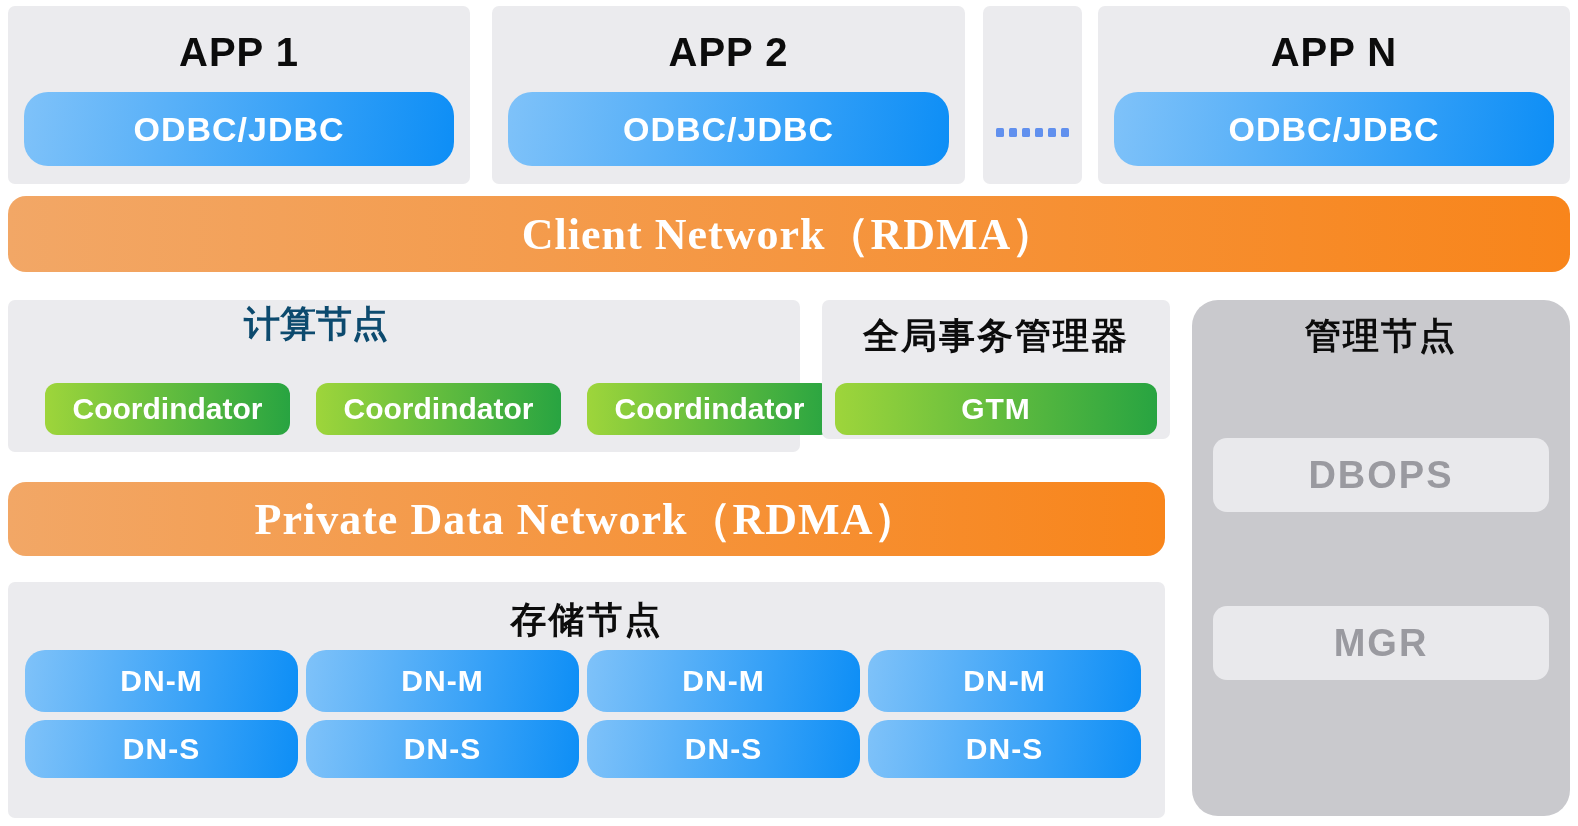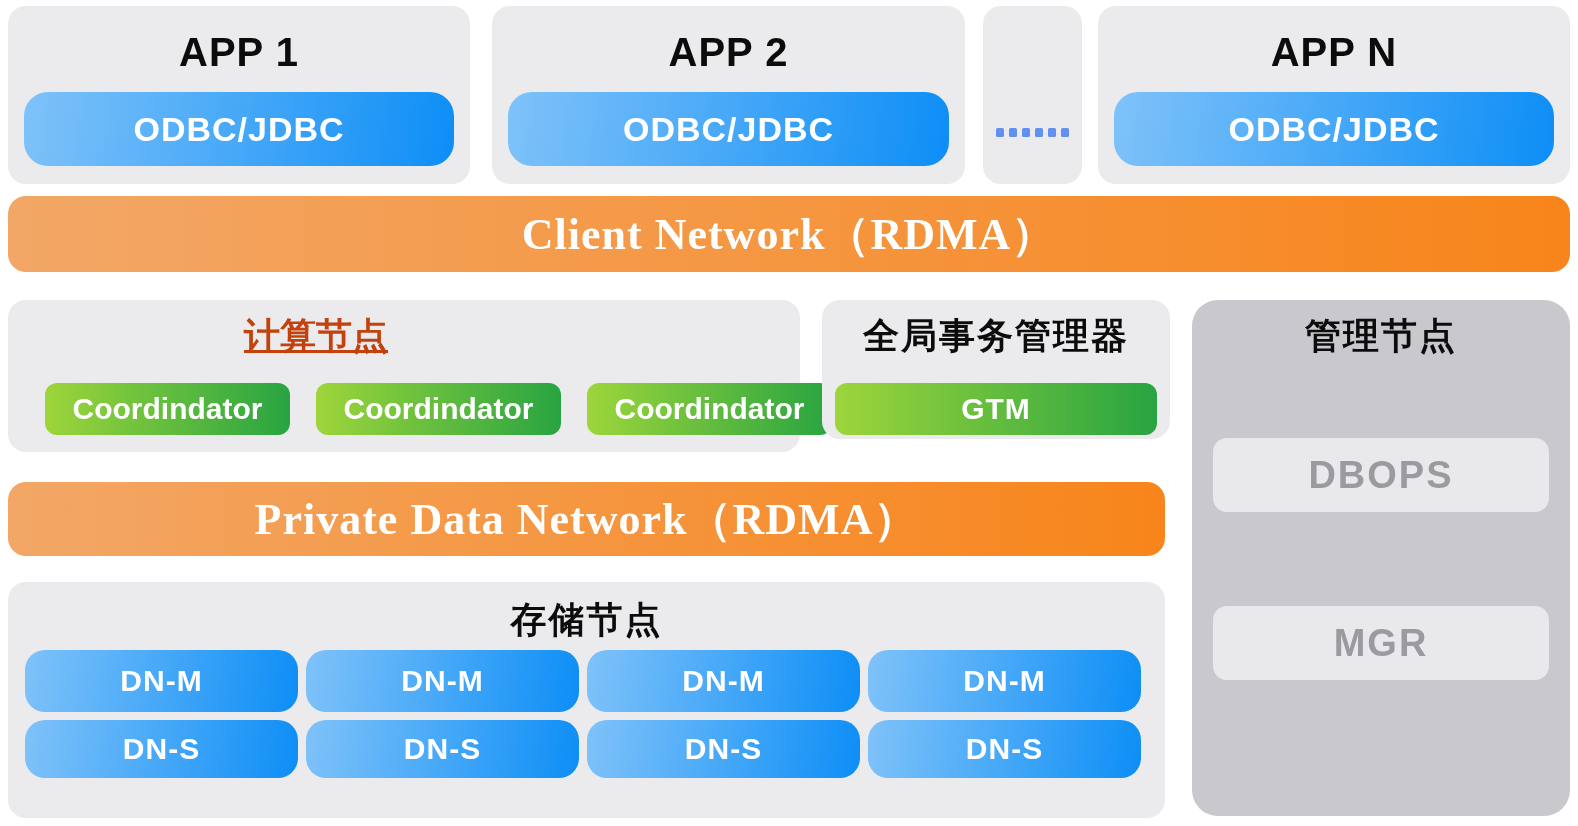--- a/index.html
+++ b/index.html
@@ -1,39 +1,39 @@
 <!DOCTYPE html>
 <html><head>
 <meta charset="utf-8">
 <style>
   html,body{margin:0;padding:0;background:#ffffff;}
   .stage{
     position:relative;width:1578px;height:826px;background:#ffffff;
     font-family:"Liberation Sans",sans-serif;font-weight:bold;overflow:hidden;
   }
-  .panel{position:absolute;background:#ebebee;border-radius:18px;}
+  .panel{position:absolute;background:#ebebee;border-radius:7px;}
   .panel-dark{position:absolute;background:#c9c9cd;border-radius:26px;}
   .cn-title{position:absolute;top:14px;left:0;right:0;text-align:center;
     font-size:36px;color:#0c0c0c;letter-spacing:2px;}
   .pill{display:flex;align-items:center;justify-content:center;color:#ffffff;}
   .blue{background:linear-gradient(98deg,#7fc2f9 0%,#0d8ef6 100%);}
   .green{background:linear-gradient(to right,#9ed53b 0%,#28a441 100%);}
   .bar{
     position:absolute;display:flex;align-items:center;justify-content:center;
     border-radius:18px;background:linear-gradient(to right,#f2a766 0%,#f8851b 100%);
     color:#ffffff;font-size:44px;letter-spacing:1px;font-family:Liberation Serif, serif;
   }
   
   .app-title{margin-top:24px;text-align:center;font-size:40px;color:#0c0c0c;letter-spacing:1px;}
   .odbc{position:absolute;left:16px;right:16px;top:86px;height:74px;border-radius:24px;font-size:34px;letter-spacing:1px;}
   
   .dots{position:absolute;left:0;right:0;top:122px;display:flex;justify-content:center;gap:5px;}
   .dot{width:8px;height:9px;background:#6190ee;border-radius:1.5px;display:inline-block;}
   
-  .compute-title{position:absolute;top:12px;left:0;width:616px;text-align:center;font-size:36px;color:#c2410c;text-decoration:underline;}
+  .compute-title{position:absolute;top:0;left:0;width:616px;text-align:center;font-size:36px;color:#0c4a6e;}
   .coord-row{position:absolute;left:25px;top:83px;display:flex;gap:14px;}
   .coord{width:245px;height:52px;border-radius:12px;font-size:30px;margin-left:12px;}
   
   .gtm-btn{position:absolute;left:13px;right:13px;top:83px;height:52px;border-radius:12px;font-size:30px;letter-spacing:1px;text-align:center;}
   
   .mgmt-btn{position:absolute;left:21px;right:21px;height:74px;background:#e9e9ec;
     border-radius:14px;color:#9a9aa0;font-size:38px;letter-spacing:2px;
     display:flex;align-items:center;justify-content:center;}
   
   .dn-grid{position:absolute;left:17px;right:24px;top:68px;

